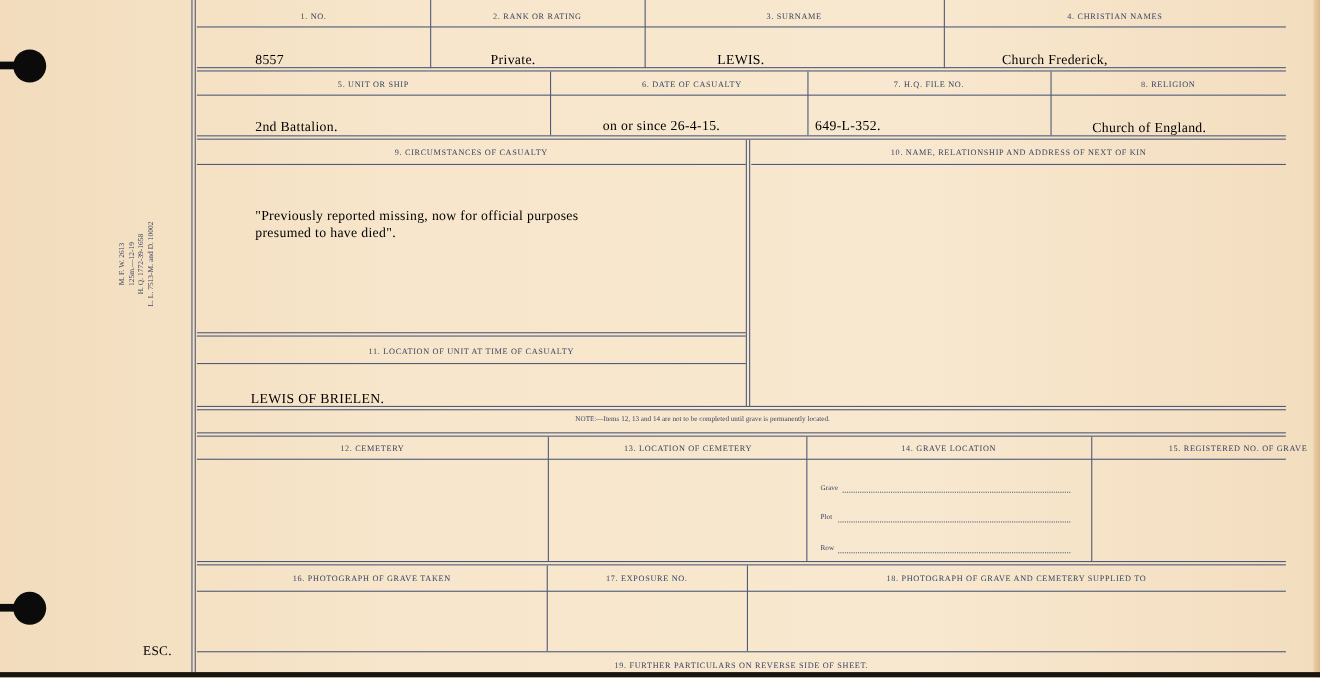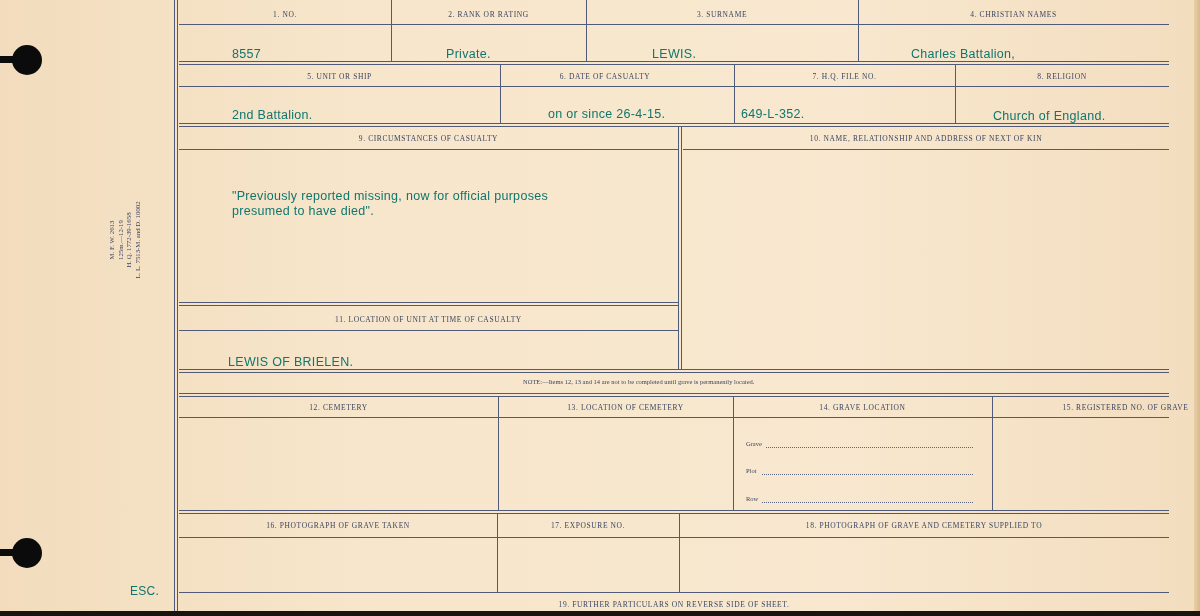--- a/index.html
+++ b/index.html
@@ -20,22 +20,22 @@
   .hline { position:absolute; height:1px; background:#4f5b78; }
   .hdouble { position:absolute; height:4px; border-top:1px solid #4f5b78; border-bottom:1px solid #4f5b78; box-sizing:border-box; }
   .vdouble { position:absolute; width:4px; border-left:1px solid #4f5b78; border-right:1px solid #4f5b78; box-sizing:border-box; }
 
   .lbl {
     position:absolute; font-size:7.5px; letter-spacing:0.6px; text-align:center;
     text-transform:uppercase; color:#3a4562; white-space:nowrap;
     font-family:"Liberation Serif","DejaVu Serif",serif;
   }
   .typed {
-    position:absolute; font-family:Liberation Sans, sans-serif;
-    font-size:12.5px; color:#0f766e; white-space:pre; letter-spacing:0.3px;
+    position:absolute; font-family:Liberation Serif, serif;
+    font-size:12.5px; color:#000000; white-space:pre; letter-spacing:0.3px;
   }
   .note { position:absolute; font-size:6.5px; color:#3a4562; white-space:nowrap; }
   .side-code {
     position:absolute; left:108px; top:300px; transform:rotate(-90deg); transform-origin:left top;
     font-size:6.8px; line-height:8.5px; color:#3a4562; text-align:center; width:120px;
   }
   .side-code div { white-space:nowrap; }
   .grave-line { position:absolute; font-size:6.5px; color:#3a4562; white-space:nowrap; }
   .dots { position:absolute; border-bottom:1px dotted #5a6580; height:0; }
 </style>
@@ -62,29 +62,29 @@
   <div class="vline" style="left:391px; top:0; height:62px;"></div>
   <div class="vline" style="left:586px; top:0; height:62px;"></div>
   <div class="vline" style="left:858px; top:0; height:62px;"></div>
   <div class="lbl" style="left:179px; top:10px; width:212px;">1. No.</div>
   <div class="lbl" style="left:391px; top:10px; width:195px;">2. Rank or Rating</div>
   <div class="lbl" style="left:586px; top:10px; width:272px;">3. Surname</div>
   <div class="lbl" style="left:858px; top:10px; width:311px;">4. Christian Names</div>
   <div class="typed" style="left:232px; top:47px;">8557</div>
   <div class="typed" style="left:446px; top:47px;">Private.</div>
   <div class="typed" style="left:652px; top:47px;">LEWIS.</div>
-  <div class="typed" style="left:911px; top:47px;">Charles Battalion,</div>
+  <div class="typed" style="left:911px; top:47px;">Church Frederick,</div>
   <div class="hdouble" style="left:179px; top:61px; width:990px;"></div>
 
   <div class="hline" style="left:179px; top:86px; width:990px;"></div>
   <div class="vline" style="left:500px; top:65px; height:58px;"></div>
   <div class="vline" style="left:734px; top:65px; height:58px;"></div>
   <div class="vline" style="left:955px; top:65px; height:58px;"></div>
   <div class="lbl" style="left:179px; top:72px; width:321px;">5. Unit or Ship</div>
-  <div class="lbl" style="left:488px; top:72px; width:234px;">6. Date of Casualty</div>
+  <div class="lbl" style="left:512px; top:72px; width:234px;">6. Date of Casualty</div>
   <div class="lbl" style="left:734px; top:72px; width:221px;">7. H.Q. File No.</div>
   <div class="lbl" style="left:955px; top:72px; width:214px;">8. Religion</div>
   <div class="typed" style="left:232px; top:108px;">2nd Battalion.</div>
   <div class="typed" style="left:548px; top:107px;">on or since 26-4-15.</div>
   <div class="typed" style="left:741px; top:107px;">649-L-352.</div>
   <div class="typed" style="left:993px; top:109px;">Church of England.</div>
   <div class="hdouble" style="left:179px; top:123px; width:990px;"></div>
 
   <div class="hline" style="left:179px; top:149px; width:499px;"></div>
   <div class="hline" style="left:683px; top:149px; width:486px;"></div>

